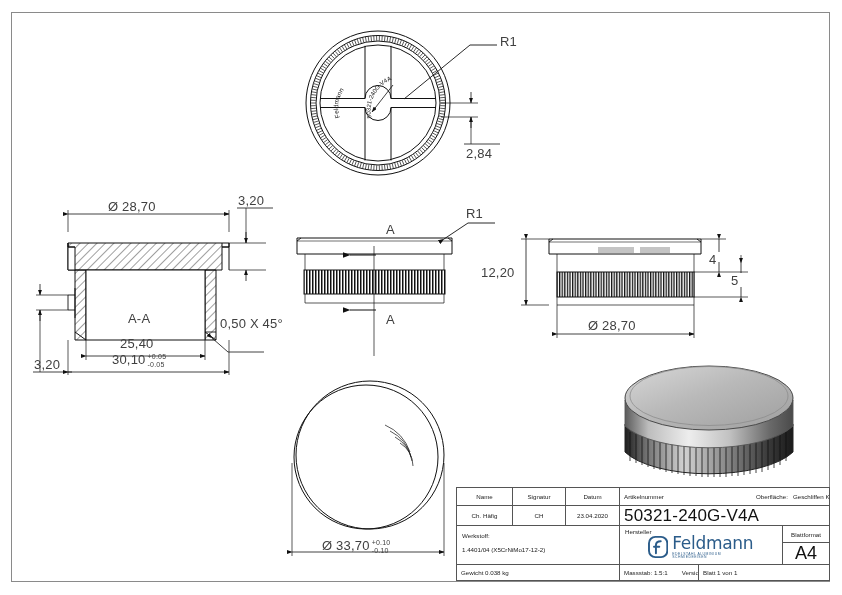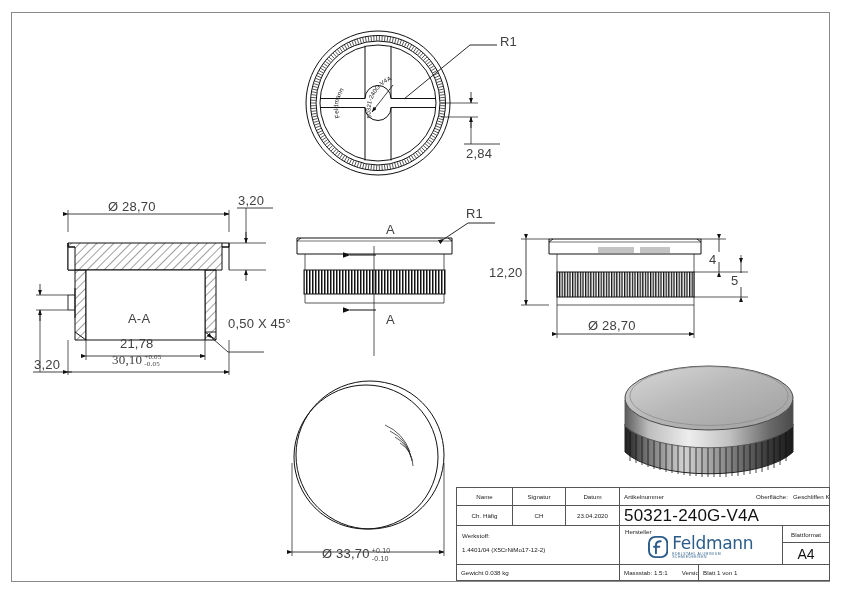--- a/index.html
+++ b/index.html
@@ -131,21 +131,21 @@
   .fmt-lbl {
     height: 16px;
     border-bottom: 1px solid #555;
     font-size: 6.2px;
     display: flex; align-items: center; justify-content: center;
     color: #222;
   }
   .fmt-val {
     flex: 1;
     display: flex; align-items: center; justify-content: center;
-    font-size: 14px; color: #111;
+    font-size: 18px; color: #111;
   }
   .logo-wrap {
     position: absolute;
     left: 50%;
     top: 9px;
     transform: translateX(-50%);
     display: flex;
     align-items: center;
     gap: 4px;
   }
@@ -437,36 +437,36 @@
 
   </svg>
 
   <div class="dimtext big" style="left:500px; top:34px;">R1</div>
   <div class="dimtext big" style="left:466px; top:146px;">2,84</div>
 
   <div class="dimtext big" style="left:108px; top:199px;">Ø 28,70</div>
   <div class="dimtext big" style="left:238px; top:193px;">3,20</div>
   <div class="dimtext big" style="left:34px; top:357px;">3,20</div>
   <div class="dimtext big" style="left:128px; top:311px;">A-A</div>
-  <div class="dimtext big" style="left:120px; top:336px;">21,78</div>
-  <div class="dimtext big" style="left:112px; top:352px;font-family:Liberation Serif, serif;">
+  <div class="dimtext big" style="left:120px; top:336px;">25,40</div>
+  <div class="dimtext big" style="left:112px; top:352px;">
     <span>30,10</span><span class="tol"><span style="display:block">+0.05</span><span style="display:block">-0.05</span></span>
   </div>
-  <div class="dimtext big" style="left:228px; top:316px;">0,50 X 45°</div>
+  <div class="dimtext big" style="left:220px; top:316px;">0,50 X 45°</div>
 
   <div class="dimtext big" style="left:386px; top:222px;">A</div>
   <div class="dimtext big" style="left:386px; top:312px;">A</div>
   <div class="dimtext big" style="left:466px; top:206px;">R1</div>
 
-  <div class="dimtext big" style="left:481px; top:265px;margin-left:8px;">12,20</div>
+  <div class="dimtext big" style="left:481px; top:265px;">12,20</div>
   <div class="dimtext big" style="left:709px; top:252px;">4</div>
   <div class="dimtext big" style="left:731px; top:273px;">5</div>
   <div class="dimtext big" style="left:588px; top:318px;">Ø 28,70</div>
 
-  <div class="dimtext big" style="left:322px; top:538px;margin-top:8px;">
+  <div class="dimtext big" style="left:322px; top:538px;">
     <span>Ø 33,70</span><span class="tol"><span style="display:block">+0.10</span><span style="display:block">-0.10</span></span>
   </div>
 
   <div id="titleblock">
 
     <div class="tb-row tb-r1">
       <div class="tb-cell c-name ctr">Name</div>
       <div class="tb-cell c-sig ctr">Signatur</div>
       <div class="tb-cell c-dat ctr">Datum</div>
       <div class="tb-cell c-rest nr" style="justify-content:flex-start; gap:0;">

